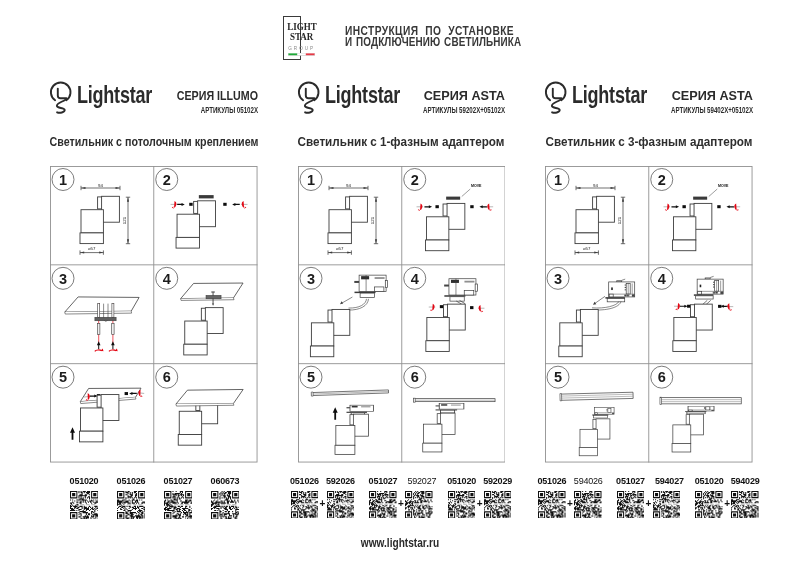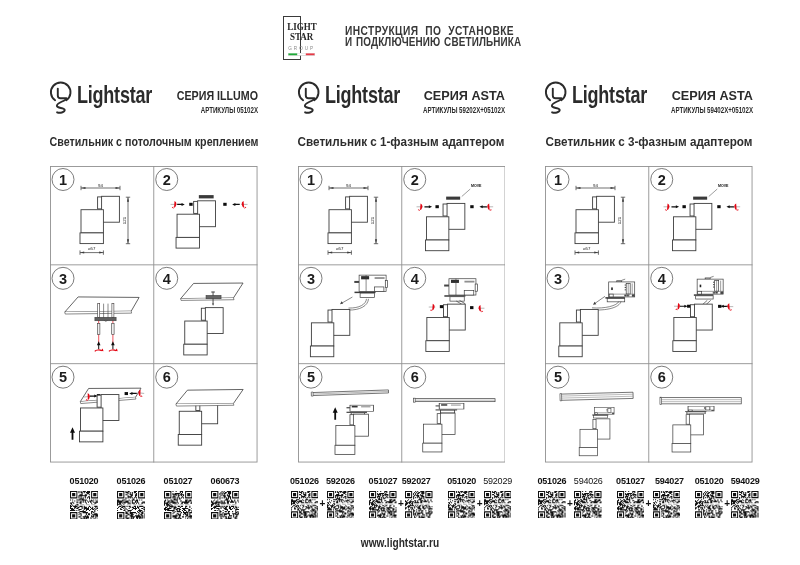--- a/index.html
+++ b/index.html
@@ -356,30 +356,30 @@
 <div style="position:absolute;left:318.15px;top:498px;width:8.5px;text-align:center;font-size:10px;font-weight:bold;color:#111">+</div>
 <div style="position:absolute;left:323.15px;top:476.5px;width:34.5px;text-align:center;font-size:9px;font-weight:bold;color:#111;letter-spacing:-0.2px;line-height:1">592026</div>
 <svg style="position:absolute;left:326.65px;top:490.5px" width="27.5" height="27.5" viewBox="0 0 27 27">
     <use href="#qra"></use>
   </svg>
 <div style="position:absolute;left:365.75px;top:476.5px;width:34.5px;text-align:center;font-size:9px;font-weight:bold;color:#111;letter-spacing:-0.2px;line-height:1">051027</div>
 <svg style="position:absolute;left:369.25px;top:490.5px" width="27.5" height="27.5" viewBox="0 0 27 27">
     <use href="#qrc"></use>
   </svg>
 <div style="position:absolute;left:396.75px;top:498px;width:8.5px;text-align:center;font-size:10px;font-weight:bold;color:#111">+</div>
-<div style="position:absolute;left:401.75px;top:476.5px;width:34.5px;text-align:left;font-size:9px;font-weight:bold;color:#111;letter-spacing:-0.2px;line-height:1">592027</div>
+<div style="position:absolute;left:401.75px;top:476.5px;width:34.5px;text-align:right;font-size:9px;font-weight:normal;color:#111;letter-spacing:-0.2px;line-height:1">592027</div>
 <svg style="position:absolute;left:405.25px;top:490.5px" width="27.5" height="27.5" viewBox="0 0 27 27">
     <use href="#qrd"></use>
   </svg>
 <div style="position:absolute;left:444.35px;top:476.5px;width:34.5px;text-align:center;font-size:9px;font-weight:bold;color:#111;letter-spacing:-0.2px;line-height:1">051020</div>
 <svg style="position:absolute;left:447.85px;top:490.5px" width="27.5" height="27.5" viewBox="0 0 27 27">
     <use href="#qra"></use>
   </svg>
 <div style="position:absolute;left:475.35px;top:498px;width:8.5px;text-align:center;font-size:10px;font-weight:bold;color:#111">+</div>
-<div style="position:absolute;left:480.35px;top:476.5px;width:34.5px;text-align:center;font-size:9px;font-weight:normal;color:#111;letter-spacing:-0.2px;line-height:1">592029</div>
+<div style="position:absolute;left:480.35px;top:476.5px;width:34.5px;text-align:center;font-size:9px;font-weight:bold;color:#111;letter-spacing:-0.2px;line-height:1">592029</div>
 <svg style="position:absolute;left:483.85px;top:490.5px" width="27.5" height="27.5" viewBox="0 0 27 27">
     <use href="#qrb"></use>
   </svg>
 
 <svg style="position:absolute;left:543px;top:80.5px" width="26" height="34" viewBox="0 0 26 34">
     <use href="#bulb"></use>
   </svg>
 <div style="position:absolute;left:572px;top:84px;font-size:23.5px;font-weight:bold;color:#2b2b2b;letter-spacing:-0.3px;line-height:1;transform:scaleX(0.767);transform-origin:0 0;white-space:nowrap">Lightstar</div>
 <div style="position:absolute;left:605.5px;top:89.3px;width:147px;text-align:right;font-size:13.2px;font-weight:bold;color:#2b2b2b;line-height:1;transform:scaleX(0.96);transform-origin:100% 0;white-space:nowrap">СЕРИЯ ASTA</div>
 <div style="position:absolute;left:585.5px;top:105.8px;width:167px;text-align:right;font-size:9.3px;font-weight:bold;color:#2b2b2b;line-height:1;transform:scaleX(0.66);transform-origin:100% 0;white-space:nowrap">АРТИКУЛЫ 59402X+05102X</div>

